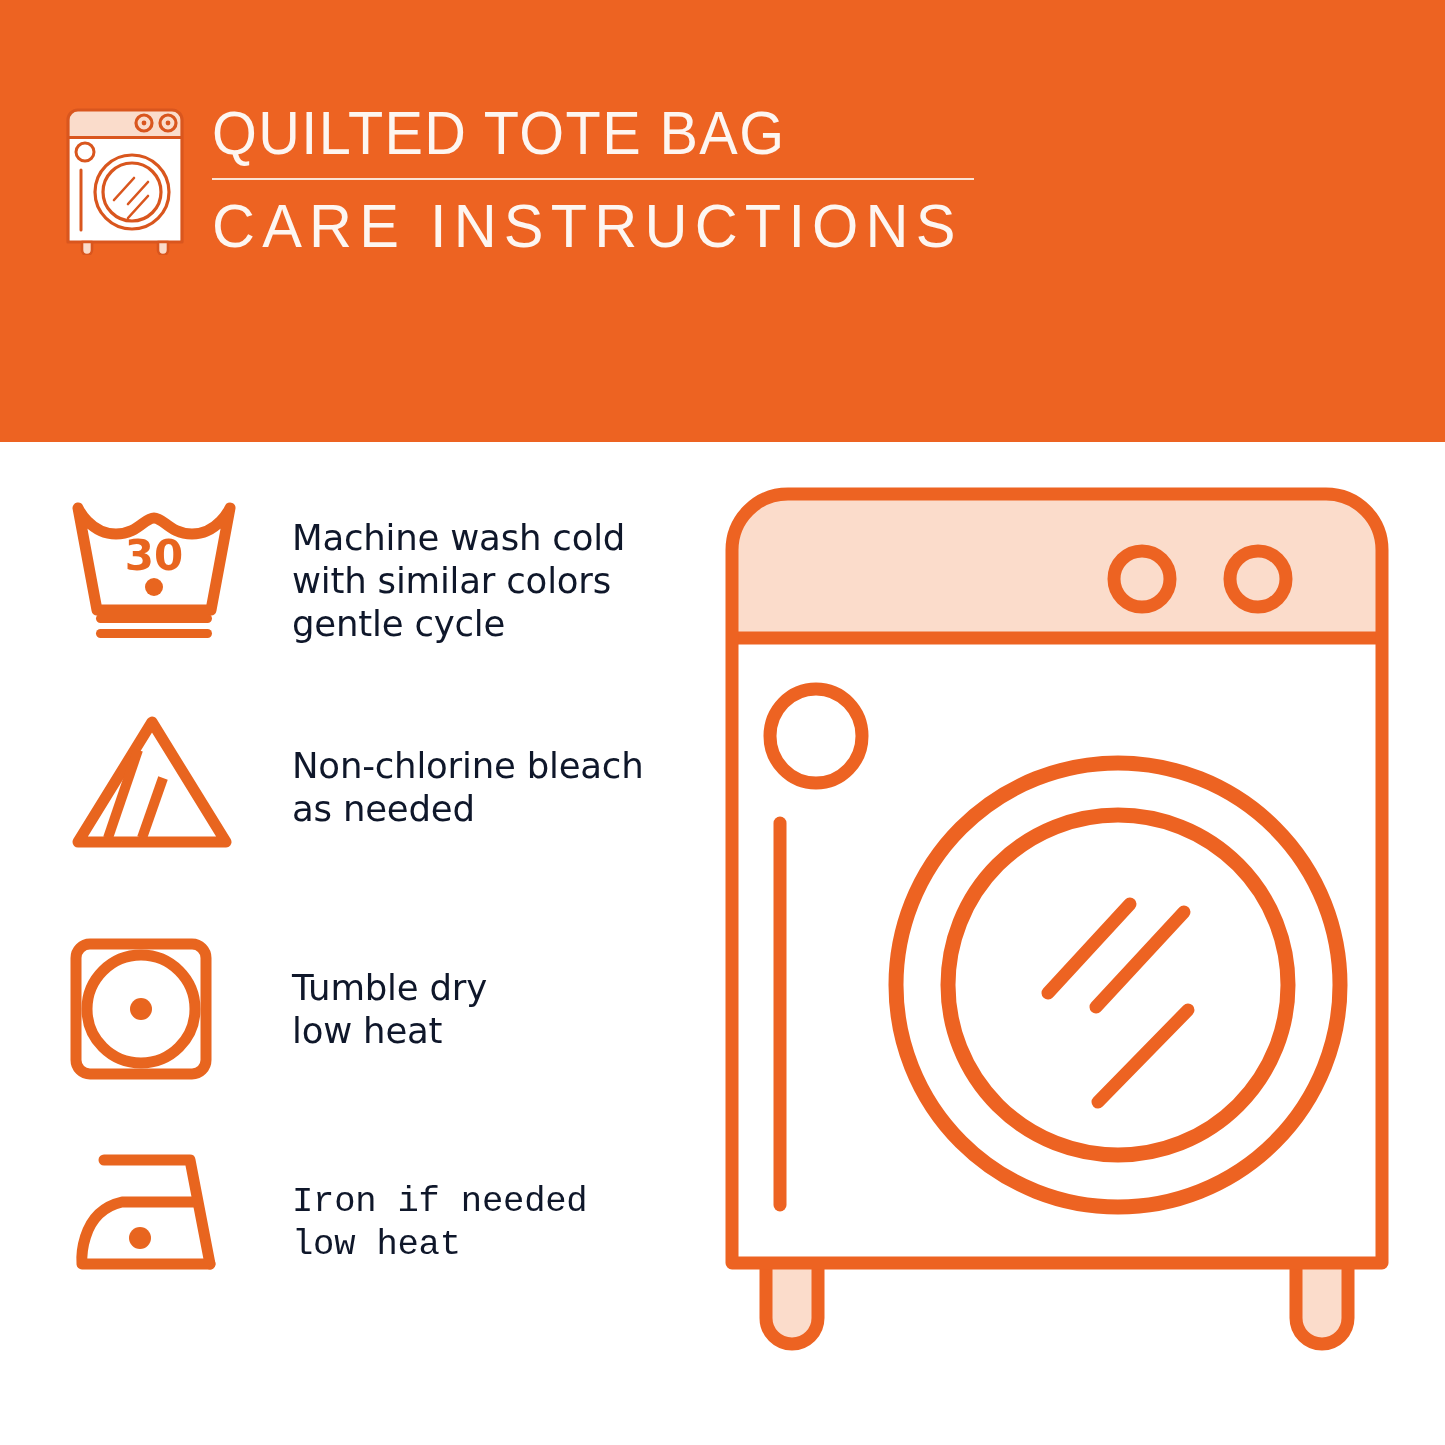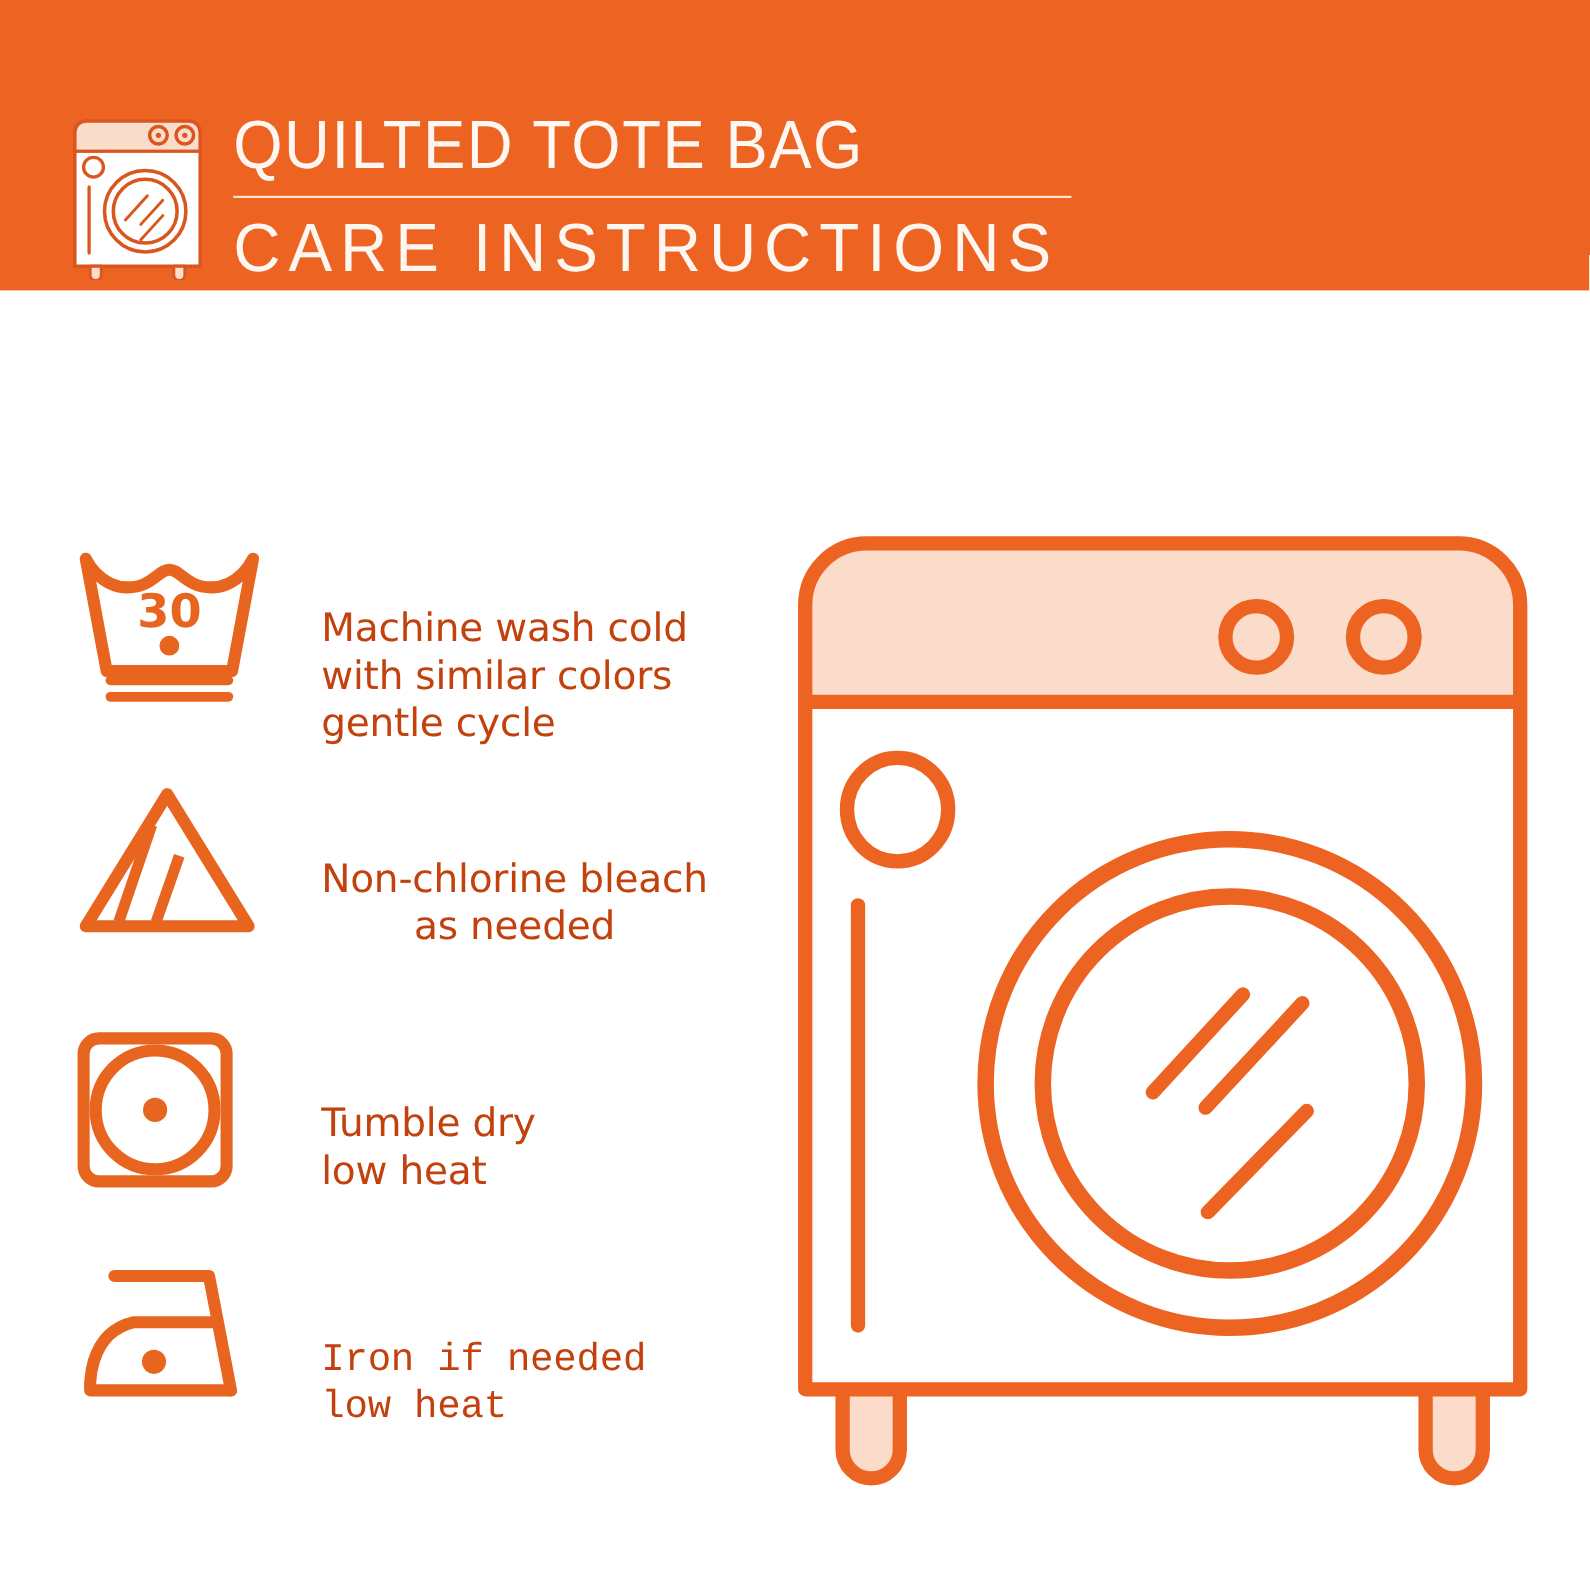--- a/index.html
+++ b/index.html
@@ -16,21 +16,21 @@
     height: 1445px;
     background: #ffffff;
     overflow: hidden;
   }
 
   
   #header-band {
     position: absolute;
     left: 0; top: 0;
     width: 1445px;
-    height: 264px;
+    height: 442px;
     background: #ED6322;
   }
   #header-logo-icon {
     position: absolute;
     left: 62px;
     top: 100px;
     width: 126px;
     height: 155px;
   }
   #header-text-block {
@@ -76,37 +76,36 @@
     width: 700px;
   }
   .care-symbol {
     position: absolute;
     left: 70px;
     top: 0;
   }
   .care-text {
     position: absolute;
     left: 292px;
-    color: #c2410c;
+    color: #0f172a;
     font-family: "DejaVu Sans", sans-serif;
     font-size: 35.5px;
     line-height: 43px;
     font-weight: 400;
     letter-spacing: -0.2px;
     white-space: pre-line;
-    margin-top: 34px;
   }
 
   #row-wash   { top: 498px; }
   #row-bleach { top: 712px; }
   #row-dry    { top: 938px; }
   #row-iron   { top: 1148px; }
 
   #row-wash   .care-text { top: 18px; }
-  #row-bleach .care-text { top: 32px; text-align: center; }
+  #row-bleach .care-text { top: 32px; }
   #row-dry    .care-text { top: 28px; }
   #row-iron   .care-text { top: 32px; font-family: Liberation Mono, monospace; }
 
   
   #washer-illustration {
     position: absolute;
     left: 718px;
     top: 480px;
     width: 690px;
     height: 900px;

